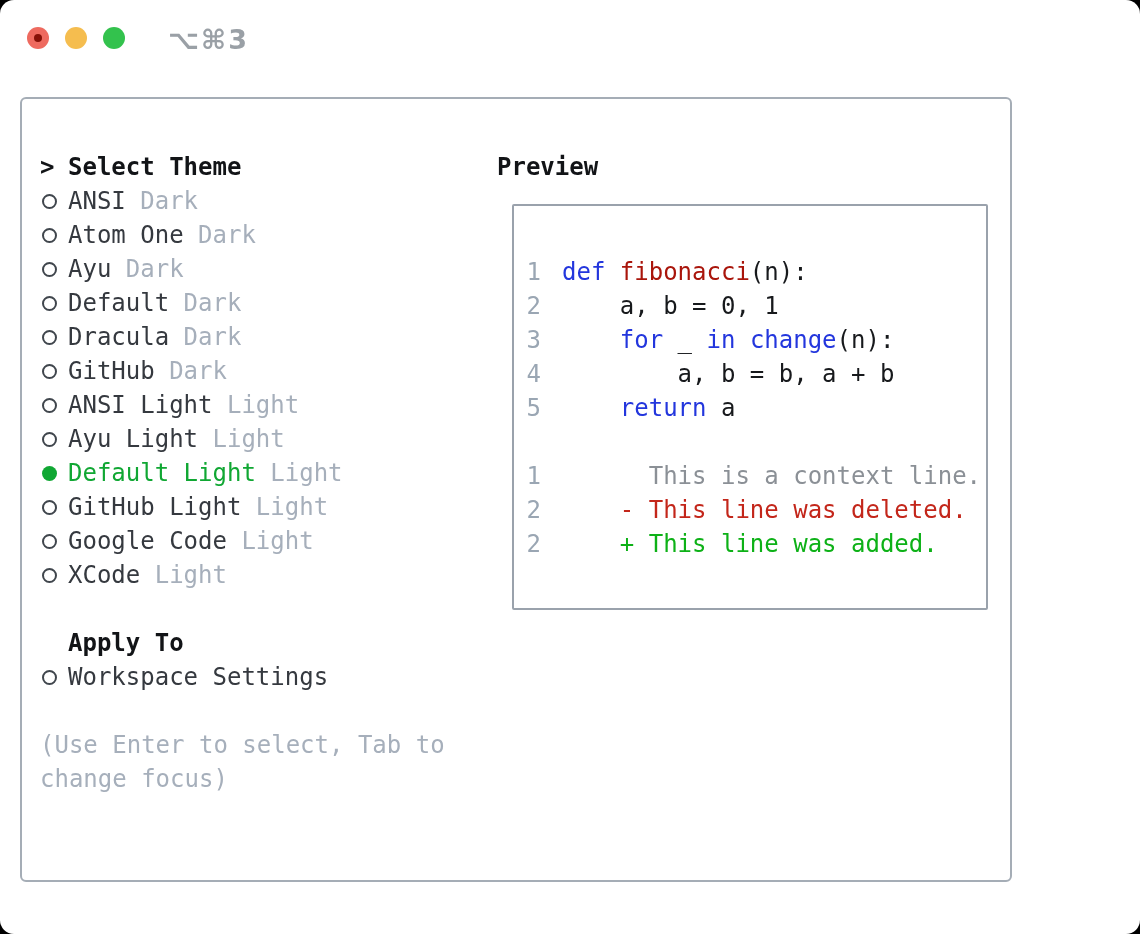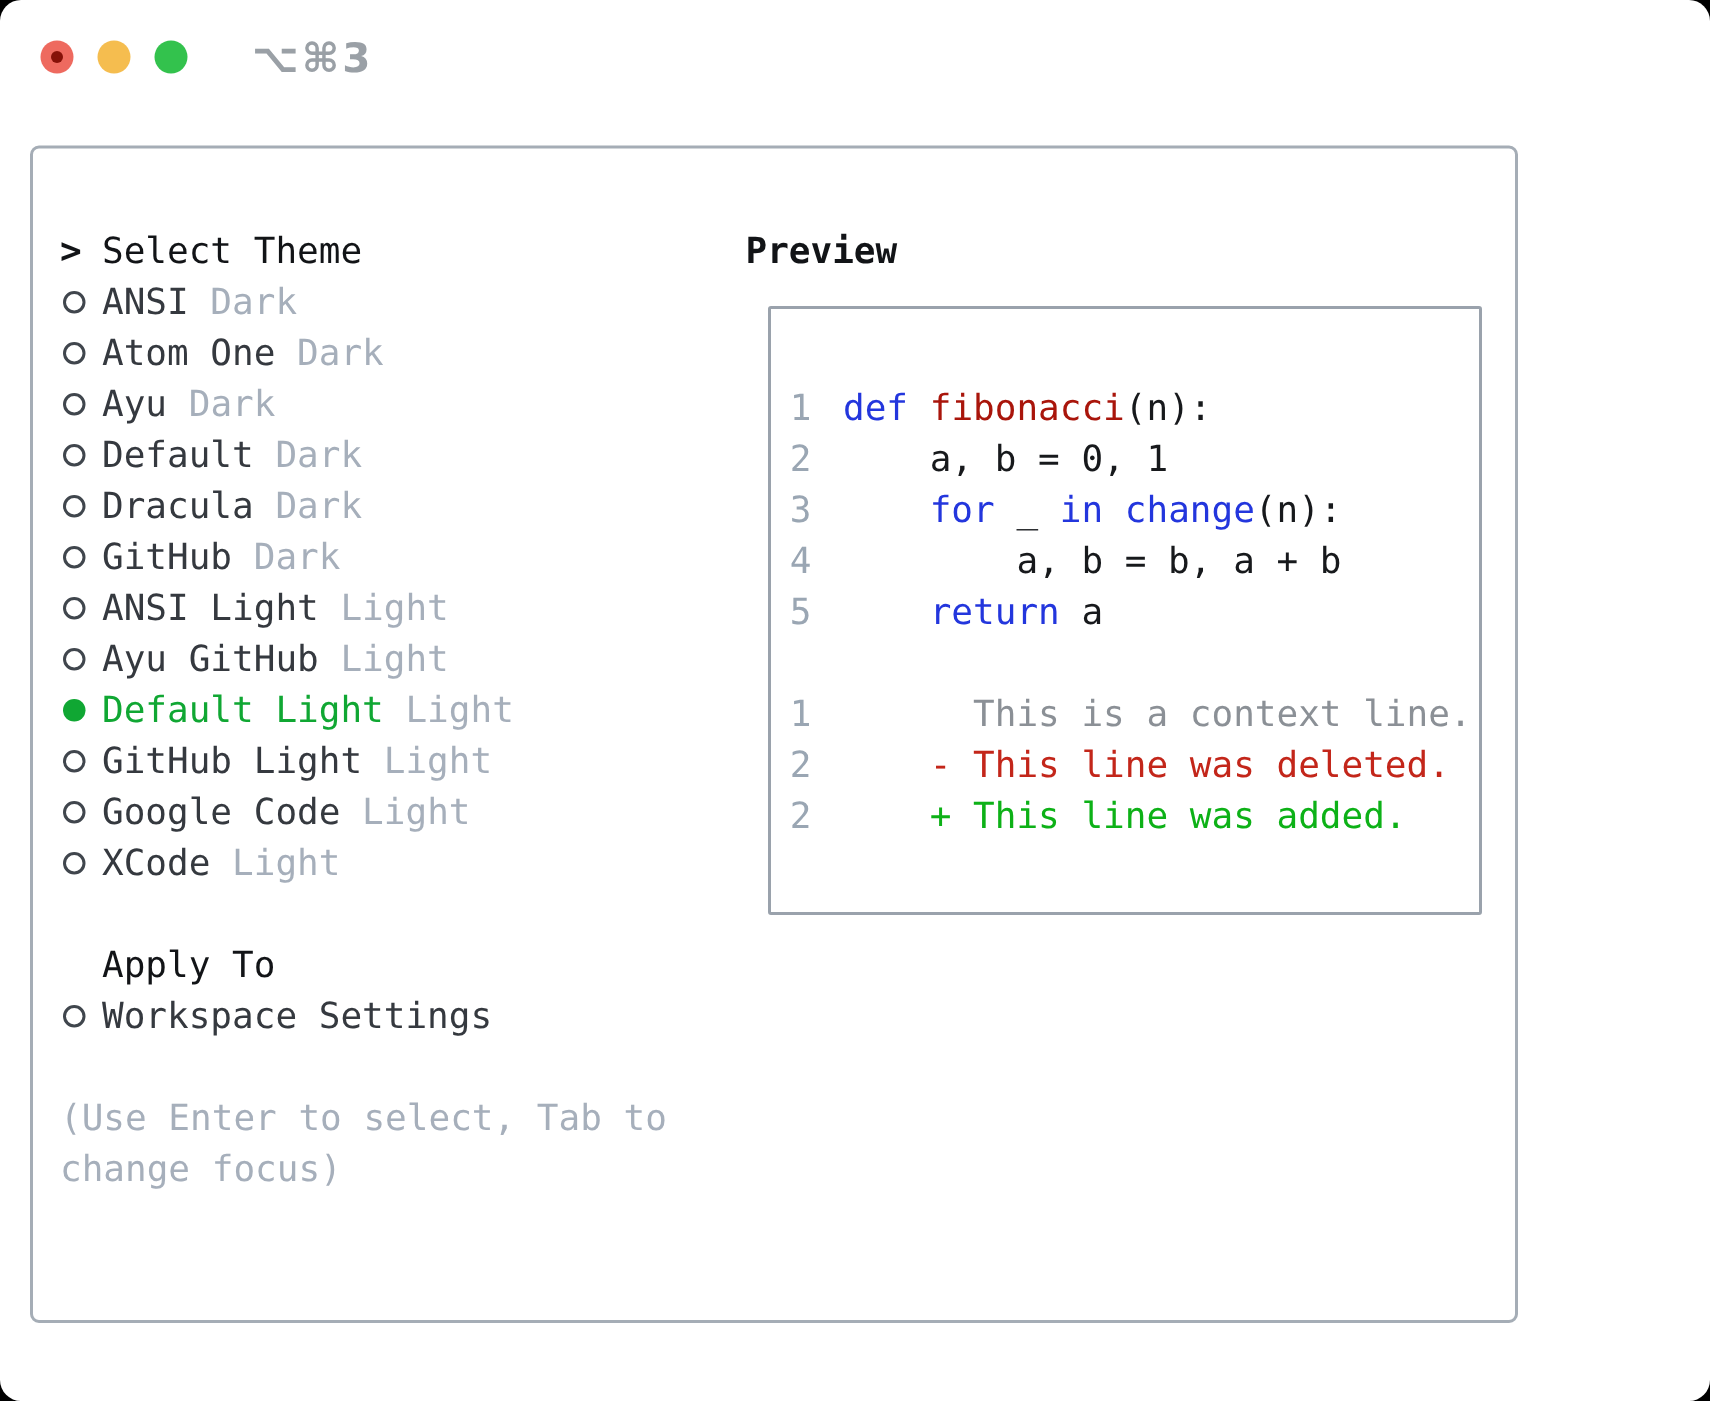--- a/index.html
+++ b/index.html
@@ -23,21 +23,21 @@
   .light.green{background:var(--traffic-green);}
   .shortcut{position:absolute;left:168px;top:24px;font-size:27px;font-weight:bold;color:var(--shortcut-gray);letter-spacing:2px;font-family:"DejaVu Sans",sans-serif;}
   .panel{position:absolute;left:20px;top:97px;width:992px;height:785px;border:2px solid var(--border-gray);border-radius:6px;background:#fff;}
 
   .leftcol{position:absolute;left:18px;top:51px;width:450px;font-size:24px;color:var(--text-dark);}
   .row{display:flex;align-items:center;height:34px;white-space:pre;}
   .gutter{width:28px;flex:0 0 28px;display:flex;align-items:center;}
   .pointer{font-weight:bold;color:var(--heading-black);}
   .radio{width:15px;height:15px;border-radius:50%;border:2px solid #40464d;margin-left:2px;}
   .radio.sel{border:none;background:var(--selected-green);}
-  .label-strong{font-weight:normal;color:var(--heading-black);}
+  .label-strong{font-weight:bold;color:var(--heading-black);}
   .tname{color:var(--text-dark);}
   .tname.sel{color:var(--selected-green);}
   .tvariant{color:var(--muted-gray);}
   .blankrow{height:34px;}
   .hint{width:420px;line-height:34px;color:var(--muted-gray);font-size:24px;}
 
   .preview-title{position:absolute;left:475px;top:51px;height:34px;display:flex;align-items:center;font-size:24px;font-weight:bold;color:var(--heading-black);text-align:center;}
   .preview-box{position:absolute;left:490px;top:105px;width:476px;height:406px;border:2px solid #9aa2ac;border-radius:2px;background:#fff;padding:49px 0 0 12px;font-size:24px;}
   .pline{display:flex;align-items:center;height:34px;white-space:pre;}
   .pnum{width:15px;flex:0 0 15px;text-align:right;color:var(--line-number-gray);}
@@ -70,21 +70,21 @@
         <span class="label-strong">Select Theme</span>
       </div>
       <div id="theme-list">
           <div class="row"><span class="gutter"><span class="radio"></span></span><span class="tname">ANSI</span><span class="tvariant"> Dark</span></div>
           <div class="row"><span class="gutter"><span class="radio"></span></span><span class="tname">Atom One</span><span class="tvariant"> Dark</span></div>
           <div class="row"><span class="gutter"><span class="radio"></span></span><span class="tname">Ayu</span><span class="tvariant"> Dark</span></div>
           <div class="row"><span class="gutter"><span class="radio"></span></span><span class="tname">Default</span><span class="tvariant"> Dark</span></div>
           <div class="row"><span class="gutter"><span class="radio"></span></span><span class="tname">Dracula</span><span class="tvariant"> Dark</span></div>
           <div class="row"><span class="gutter"><span class="radio"></span></span><span class="tname">GitHub</span><span class="tvariant"> Dark</span></div>
           <div class="row"><span class="gutter"><span class="radio"></span></span><span class="tname">ANSI Light</span><span class="tvariant"> Light</span></div>
-          <div class="row"><span class="gutter"><span class="radio"></span></span><span class="tname">Ayu GitHub</span><span class="tvariant"> Light</span></div>
+          <div class="row"><span class="gutter"><span class="radio"></span></span><span class="tname">Ayu Light</span><span class="tvariant"> Light</span></div>
           <div class="row"><span class="gutter"><span class="radio sel"></span></span><span class="tname sel">Default Light</span><span class="tvariant"> Light</span></div>
           <div class="row"><span class="gutter"><span class="radio"></span></span><span class="tname">GitHub Light</span><span class="tvariant"> Light</span></div>
           <div class="row"><span class="gutter"><span class="radio"></span></span><span class="tname">Google Code</span><span class="tvariant"> Light</span></div>
           <div class="row"><span class="gutter"><span class="radio"></span></span><span class="tname">XCode</span><span class="tvariant"> Light</span></div>
         </div>
       <div class="blankrow"></div>
       <div class="row">
         <span class="gutter"></span>
         <span class="label-strong">Apply To</span>
       </div>

